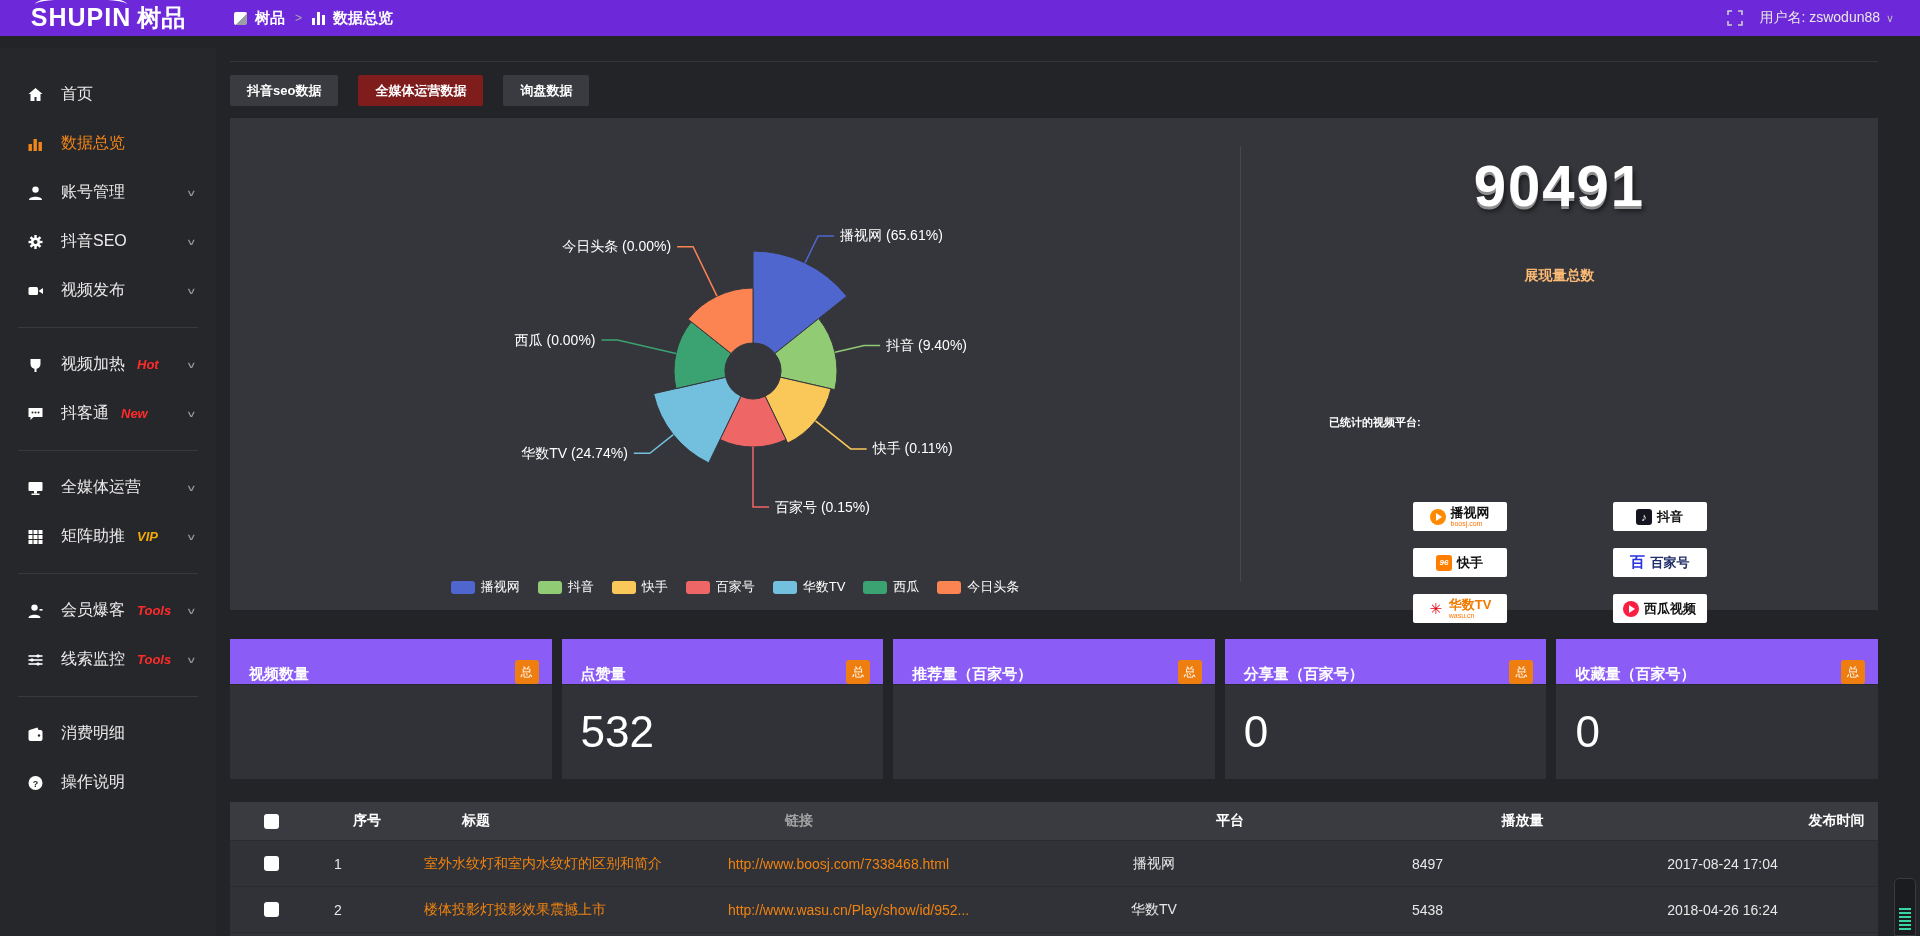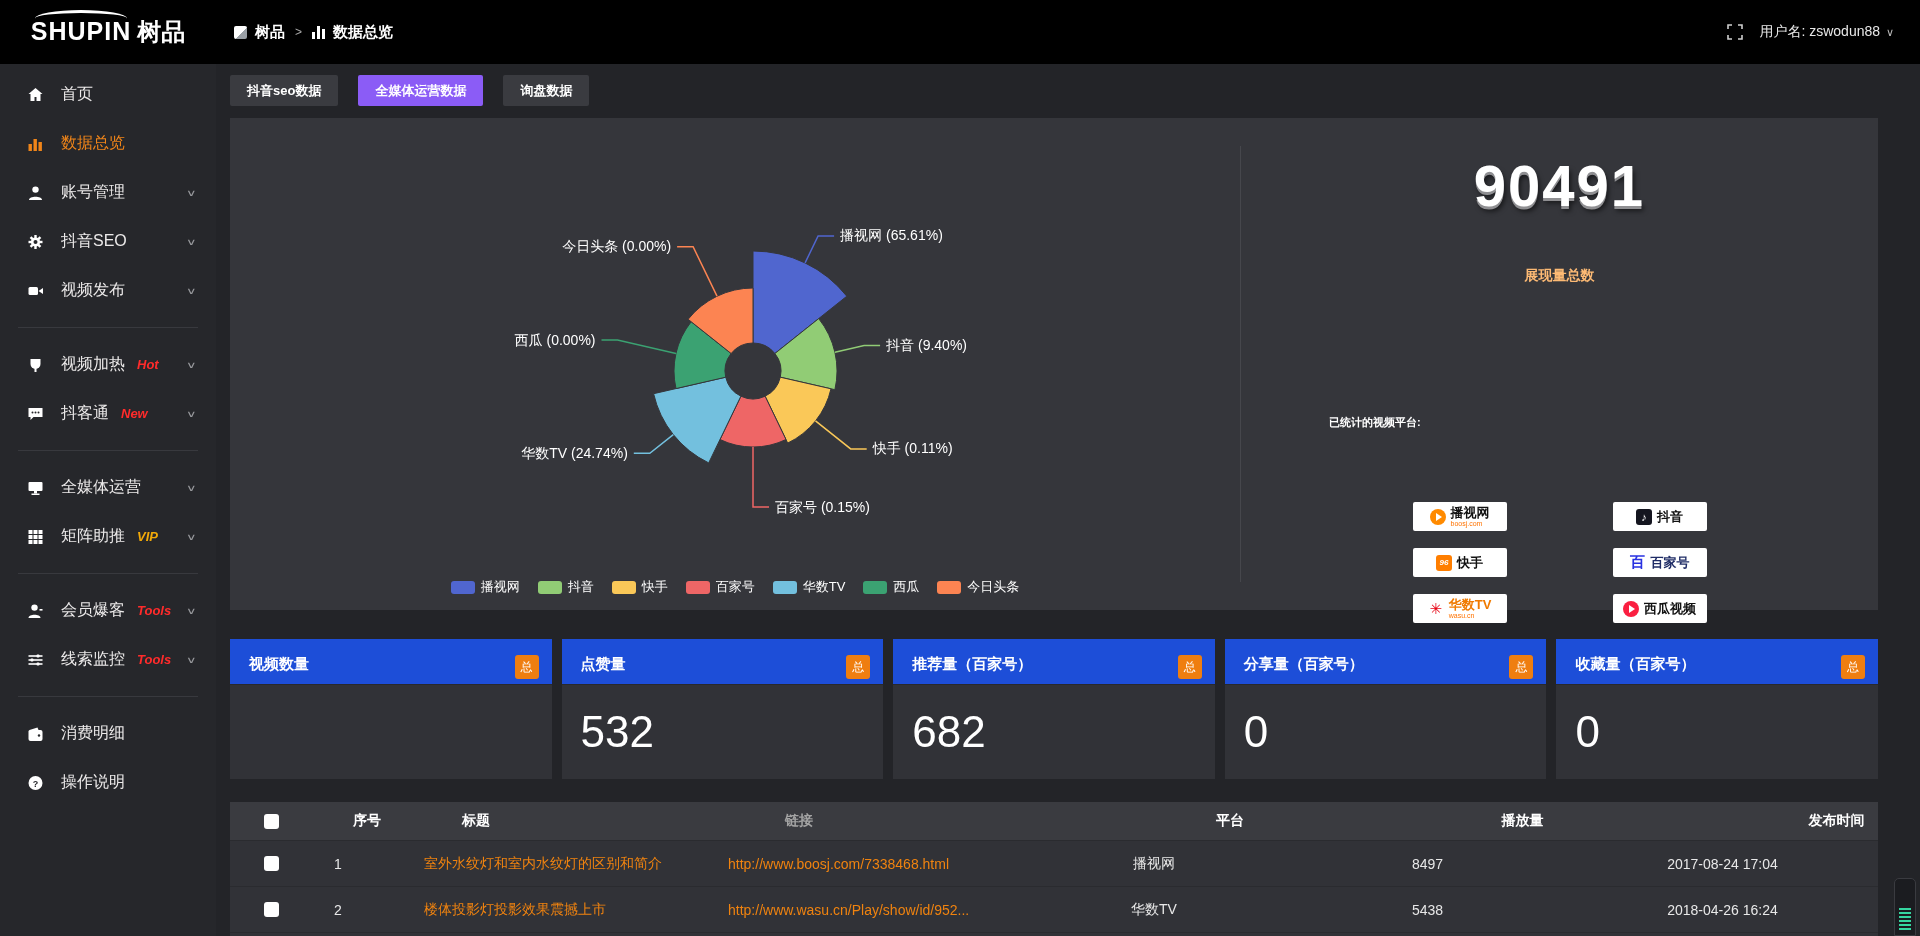--- a/index.html
+++ b/index.html
@@ -1,21 +1,21 @@
 <!DOCTYPE html>
 <html><head>
 <meta charset="utf-8">
 <style>
   * { margin:0; padding:0; box-sizing:border-box; }
   html,body { width:1920px; height:936px; overflow:hidden; background:#232428;
               font-family:"Liberation Sans","DejaVu Sans",sans-serif; }
 
   
-  .header { position:absolute; left:0; top:0; width:1920px; height:64px;
-            background:#000000; display:flex; align-items:center; z-index:10; }
+  .header { position:absolute; left:0; top:0; width:1920px; height:36px;
+            background:#6d28d9; display:flex; align-items:center; z-index:10; }
   .logo { width:216px; display:flex; justify-content:center; align-items:baseline; gap:6px; cursor:pointer; }
   .logo-en { position:relative; color:#fff; font-weight:bold; font-size:25px; letter-spacing:1px; }
   .logo-en::before { content:""; position:absolute; left:4px; right:4px; top:-7px; height:14px;
                      border-top:3px solid #fff; border-radius:50%; }
   .logo-cn { color:#fff; font-weight:bold; font-size:24px; }
   .crumbs { margin-left:18px; display:flex; align-items:center; gap:8px; color:#fff; font-size:15px; }
   .crumb-ic1 { width:13px; height:13px; background:linear-gradient(135deg,#ffffff 55%,#9aa0a6 55%); border-radius:2px; }
   .crumb-sep { color:#aaa; font-size:12px; margin:0 2px; }
   .crumb-bars { display:flex; align-items:flex-end; gap:2px; height:13px; }
   .crumb-bars i { width:3px; background:#fff; display:block; }
@@ -36,21 +36,21 @@
   .tag.red { color:#ff2b2b; } .tag.gold { color:#f2aa09; }
   .chev { margin-left:auto; color:#97989c; font-size:12px; transform:scale(1.2,.75); }
   .side-divider { height:1px; background:#38393e; margin:12px 18px; }
 
   
   .main { position:absolute; left:216px; top:48px; right:0; bottom:0; padding:0 42px 0 14px; }
   .topline { height:14px; border-bottom:1px solid #35363b; }
   .tabs { display:flex; gap:20px; margin-top:13px; }
   .tab { background:#3a3b40; color:#fff; font-size:13px; font-weight:bold; padding:0 17px; height:31px;
          line-height:31px; border-radius:2px; cursor:pointer; }
-  .tab.active { background:#8b5cf6; }
+  .tab.active { background:#7f1d1d; }
 
   
   .chart-panel { margin-top:12px; height:492px; background:#35363b; display:flex; }
   .chart-left { width:1010px; position:relative; flex:0 0 1010px; }
   .chart-left svg { position:absolute; inset:0; }
   .legend { position:absolute; bottom:14px; left:0; width:100%; display:flex; justify-content:center; gap:18px; }
   .legend-item { display:flex; align-items:center; gap:6px; cursor:pointer; }
   .legend-item i { width:24px; height:13px; border-radius:3px; display:block; }
   .legend-item em { font-style:normal; color:#fff; font-size:13px; }
   .v-divider { width:1px; background:#46474c; margin:28px 0; }
@@ -77,22 +77,22 @@
   .bi-ks { background:#ff7e00; font-size:8px; font-style:italic; }
   .bi-wasu { background:transparent; color:#e60012; font-size:15px; line-height:16px; }
   .bi-toutiao { background:#f04142; font-size:7px; letter-spacing:0; }
   .bi-baijia { background:transparent; color:#2932e1; font-size:15px; }
   .bi-xigua { background:#fa1f41; border-radius:50%; }
   .bi-xigua i { width:0; height:0; border-left:6px solid #fff; border-top:4px solid transparent; border-bottom:4px solid transparent; margin-left:2px; }
 
   
   .stats { display:grid; grid-template-columns:repeat(5,1fr); gap:10px; margin-top:29px; }
   .card { background:#313237; height:140px; }
-  .card-head { height:46px; background:#1d4ed8; border-bottom:1px solid #28292d; display:flex;
-               align-items:flex-start; justify-content:space-between; padding:16px 13px 0 19px; }
+  .card-head { height:46px; background:#8b5cf6; border-bottom:1px solid #28292d; display:flex;
+               align-items:flex-end; justify-content:space-between; padding:16px 13px 0 19px; }
   .card-label { font-size:15px; color:#fff; font-weight:bold; }
   .badge-total { width:24px; height:24px; background:#ef7e10; color:#fff; border-radius:3px; display:flex;
                  align-items:center; justify-content:center; font-size:12px; cursor:pointer; }
   .card-value { font-size:44px; color:#fff; padding:22px 0 0 19px; }
 
   
   .dtable { margin-top:23px; background:#313237; }
   .t-grid { display:grid; grid-template-columns:82px 82px 320px 306px 268px 279px 311px; align-items:center; }
   .t-head { height:38px; background:#3a3b40; color:#fff; font-size:14px; font-weight:bold;gap:19px; }
   .t-row { height:46px; border-top:1px solid #2a2b2f; color:#e8e8e8; font-size:14px; }
@@ -438,21 +438,20 @@
           <span class="card-label">点赞量</span>
           <span class="badge-total">总</span>
         </div>
       <div class="card-value">532</div>
     </div>
     <div class="card">
       <div class="card-head">
           <span class="card-label">推荐量（百家号）</span>
           <span class="badge-total">总</span>
         </div>
-      <div class="card-value">682</div>
     </div>
     <div class="card">
       <div class="card-head">
           <span class="card-label">分享量（百家号）</span>
           <span class="badge-total">总</span>
         </div>
       <div class="card-value">0</div>
     </div>
     <div class="card">
       <div class="card-head">

